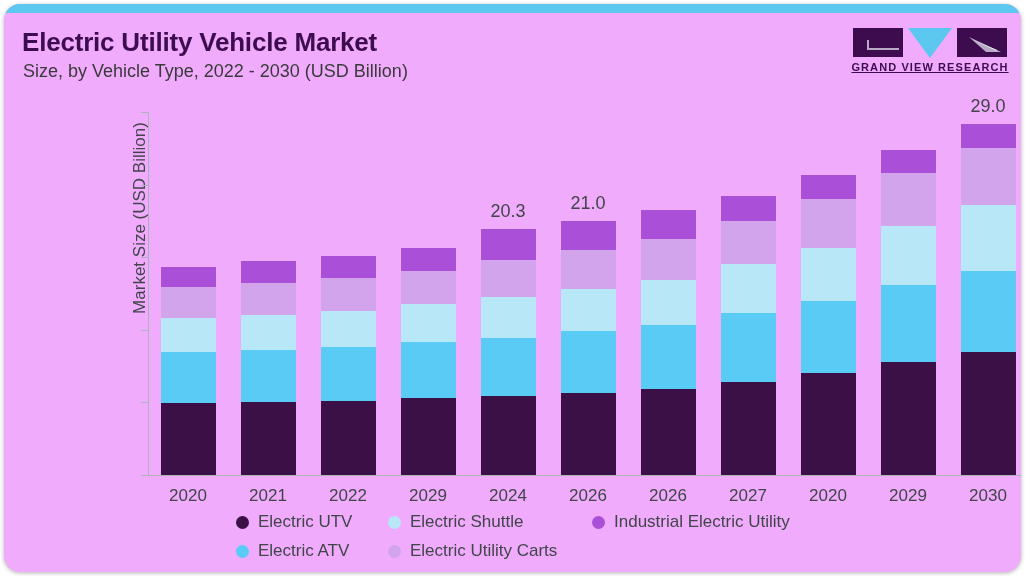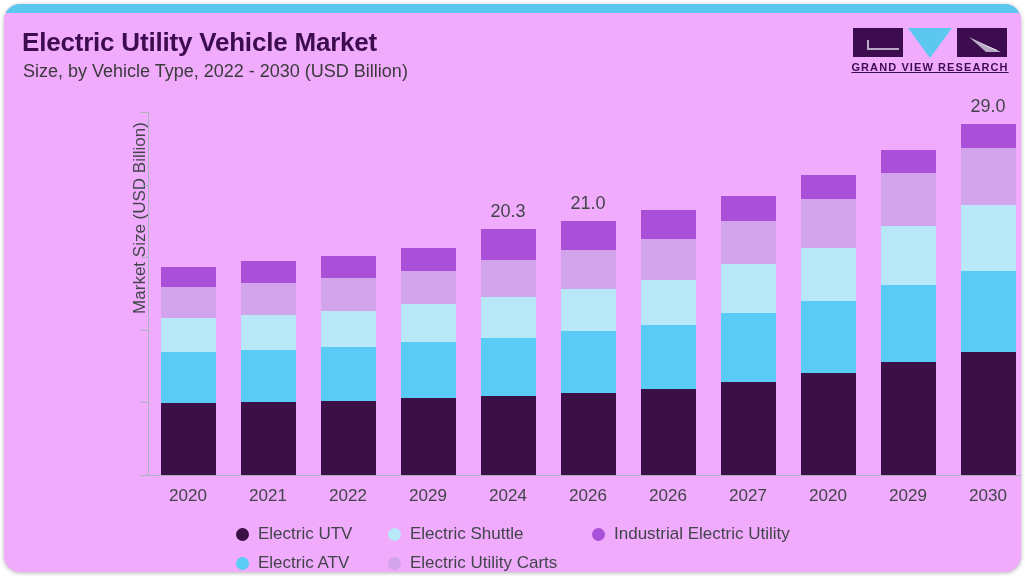--- a/index.html
+++ b/index.html
@@ -160,21 +160,20 @@
     left: 232px;
     top: 508px;
     width: 600px;
     height: 58px;
   }
   .legend-item {
     position: absolute;
     display: flex;
     align-items: center;
     white-space: nowrap;
-    margin-top: 12px;
   }
   .legend-dot {
     width: 13px; height: 13px;
     border-radius: 50%;
     margin-right: 9px;
     flex: 0 0 auto;
   }
   .legend-label {
     font-size: 17px;
     color: #41454a;

